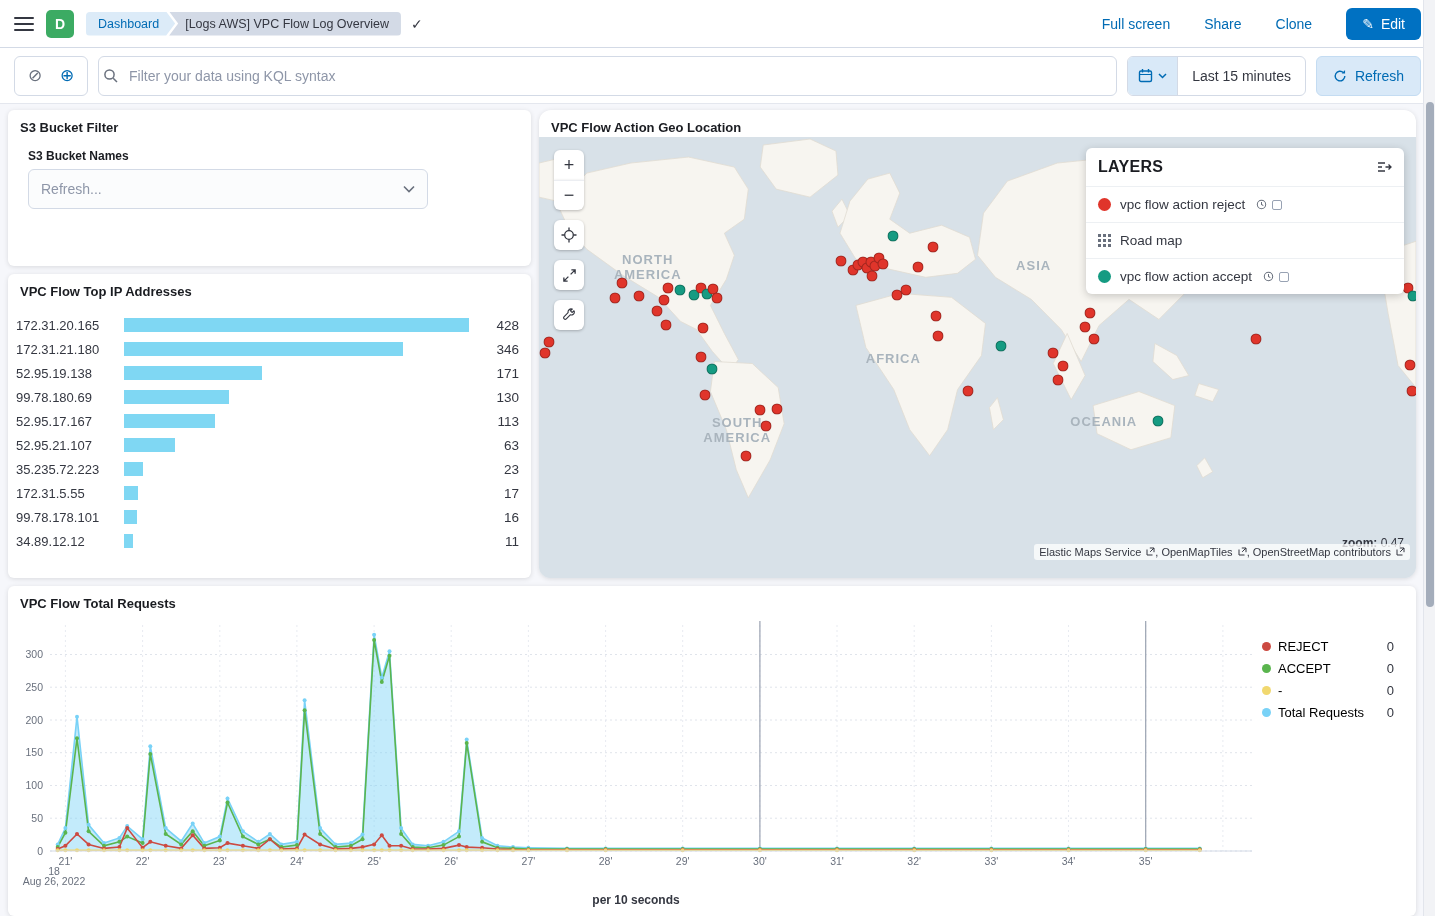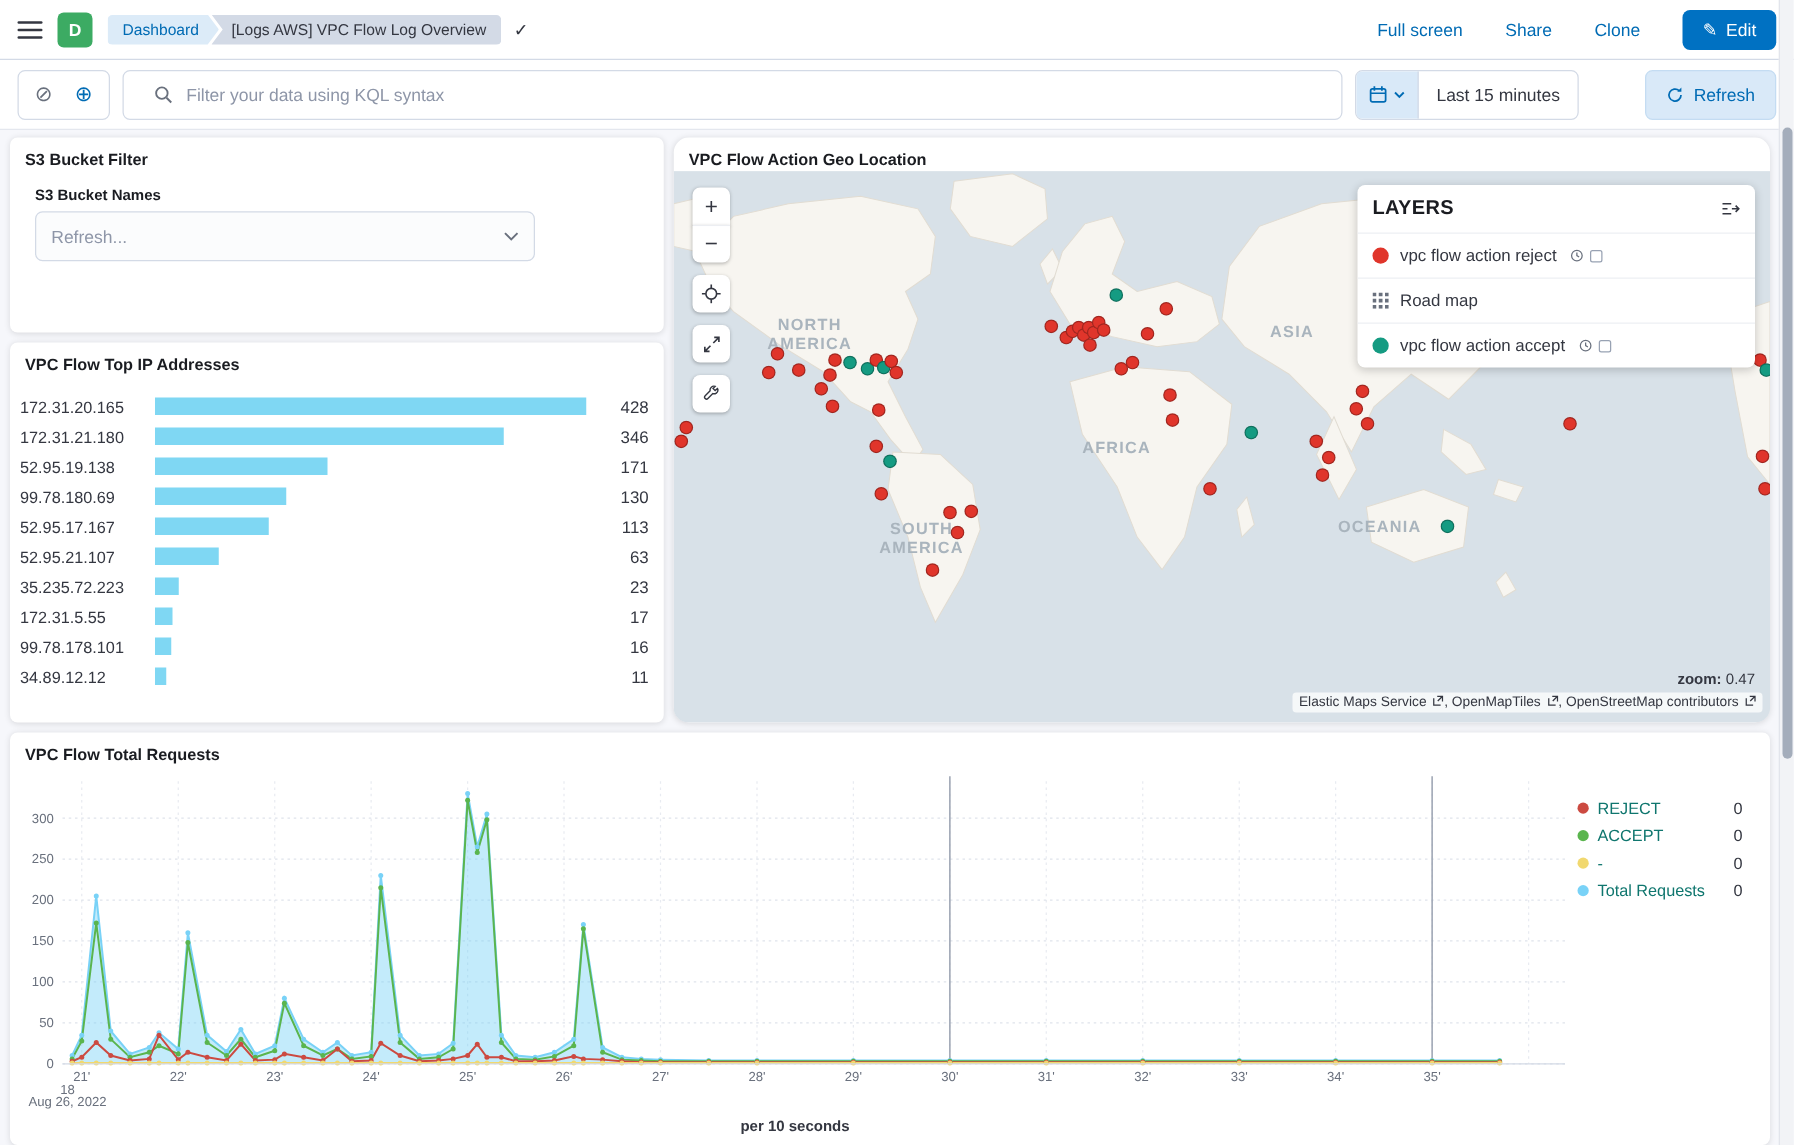--- a/index.html
+++ b/index.html
@@ -31,29 +31,29 @@
 
   
   .querybar { height:56px; background:#fff; border-bottom:1px solid #e4e7ee;
     display:flex; align-items:center; padding:0 14px; gap:10px; }
   .filter-group { height:40px; border:1px solid #d3dae6; border-radius:6px; display:flex; align-items:center; padding:0 4px; background:#fff; }
   .filter-group .icon-btn { width:32px; height:32px; display:flex; align-items:center; justify-content:center;
     font-size:17px; border-radius:4px; cursor:pointer; background:none; border:none; }
   .icon-slash { color:#69707d; }
   .icon-plus { color:#006bb4; font-size:18px; }
   .search-box { flex:1; height:40px; border:1px solid #d3dae6; border-radius:6px; background:#fff;
-    display:flex; align-items:center; padding:0 24px; gap:8px; }
+    display:flex; align-items:center; padding:0 4px; gap:8px; }
   .search-box input { flex:1; border:none; outline:none; font-size:14px; color:#343741; font-family:"Liberation Sans", sans-serif; background:transparent; }
   .search-box input::placeholder { color:#8e96a8; }
   .date-group { height:40px; border:1px solid #d3dae6; border-radius:6px; background:#fff; display:flex; align-items:stretch; overflow:hidden; }
   .cal-chip { background:#d9e9f8; display:flex; align-items:center; gap:5px; padding:0 10px; cursor:pointer; border-right:1px solid #d3dae6; }
   .date-text { display:flex; align-items:center; padding:0 14px; font-size:14px; color:#343741; cursor:pointer; white-space:nowrap; }
   .refresh-btn { height:40px; border:1px solid #c4dcf2; border-radius:6px; background:#d9e9f8; color:#006bb4;
     font-size:14px; font-weight:500; padding:0 16px; display:flex; align-items:center; gap:8px; cursor:pointer;
-    font-family:"Liberation Sans", sans-serif;margin-left:43px; }
+    font-family:"Liberation Sans", sans-serif; }
 
   
   main { padding:6px 19px 0 8px; display:grid; grid-template-columns:523px 1fr; grid-template-rows:468px 330px; gap:8px; }
   .panel { background:#fff; border-radius:6px; box-shadow:0 1px 5px rgba(0,0,0,0.12); position:relative; }
   .panel-title { font-size:13px; font-weight:bold; color:#1a1c21; padding:10px 12px 4px; }
   .left-col { display:flex; flex-direction:column; gap:8px; }
   .s3-panel { height:156px; }
   .ip-panel { flex:1; }
 
   
@@ -87,34 +87,34 @@
     box-shadow:0 2px 8px rgba(0,0,0,0.2); z-index:6; overflow:hidden; }
   .layers-header { display:flex; align-items:center; justify-content:space-between; padding:10px 12px; border-bottom:1px solid #edf0f3; }
   .layers-title { font-size:16px; font-weight:bold; color:#1a1c21; letter-spacing:0.3px; }
   .layer-row { display:flex; align-items:center; gap:9px; padding:10px 12px; border-bottom:1px solid #edf0f3; font-size:13.5px; color:#343741; cursor:pointer; }
   .layer-row:last-child { border-bottom:none; }
   .layer-dot { width:13px; height:13px; border-radius:50%; flex:0 0 auto; }
   .layer-extra { display:flex; align-items:center; gap:5px; margin-left:2px; }
   .layer-checkbox { width:10px; height:10px; border:1px solid #98a2b3; border-radius:2px; display:inline-block; }
   .map-zoom-text { position:absolute; right:12px; bottom:28px; font-size:12px; color:#343741; z-index:4; }
   .map-zoom-text b { font-weight:bold; }
-  .map-attribution { position:absolute; right:6px; bottom:8px; font-size:11px; color:#343741;
+  .map-attribution { position:absolute; right:6px; bottom:18px; font-size:11px; color:#343741;
     background:rgba(255,255,255,0.75); padding:2px 5px; border-radius:3px; z-index:4; white-space:nowrap; }
   .attr-link { cursor:pointer; }
 
   
   .req-panel { grid-column:1 / 3; grid-row:2; }
   .req-content { display:flex; padding:2px 8px 0 8px; }
   .ytick { fill:#69707d; font-size:10.5px; text-anchor:end; font-family:"Liberation Sans", sans-serif; }
   .xtick { fill:#69707d; font-size:10.5px; text-anchor:middle; font-family:"Liberation Sans", sans-serif; }
   .xlabel { text-align:center; font-size:12px; font-weight:bold; color:#343741; margin-top:2px; width:1240px; }
   .legend-col { width:132px; padding-top:18px; margin-left:6px; }
   .legend-row { display:flex; align-items:center; gap:7px; height:22px; cursor:pointer; }
   .legend-dot { width:9px; height:9px; border-radius:50%; flex:0 0 auto; }
-  .legend-label { font-size:13px; color:#0f766e; }
+  .legend-label { font-size:13px; color:#000000; }
   .legend-value { margin-left:auto; font-size:13px; color:#343741; }
 
   
   .scroll-track { position:absolute; top:0; right:0; width:12px; height:916px; background:#f2f3f6; border-left:1px solid #e2e5ec; z-index:20; }
   .scroll-thumb { position:absolute; top:102px; left:2px; width:8px; height:505px; background:#a4adbb; border-radius:4px; cursor:pointer; }
 </style>
 </head>
 <body>
 
 <header class="topbar">

